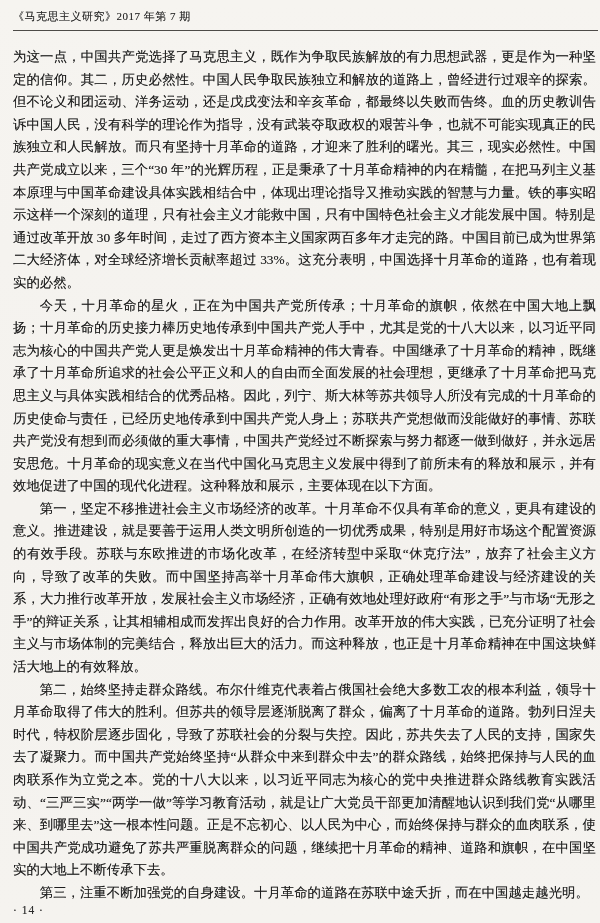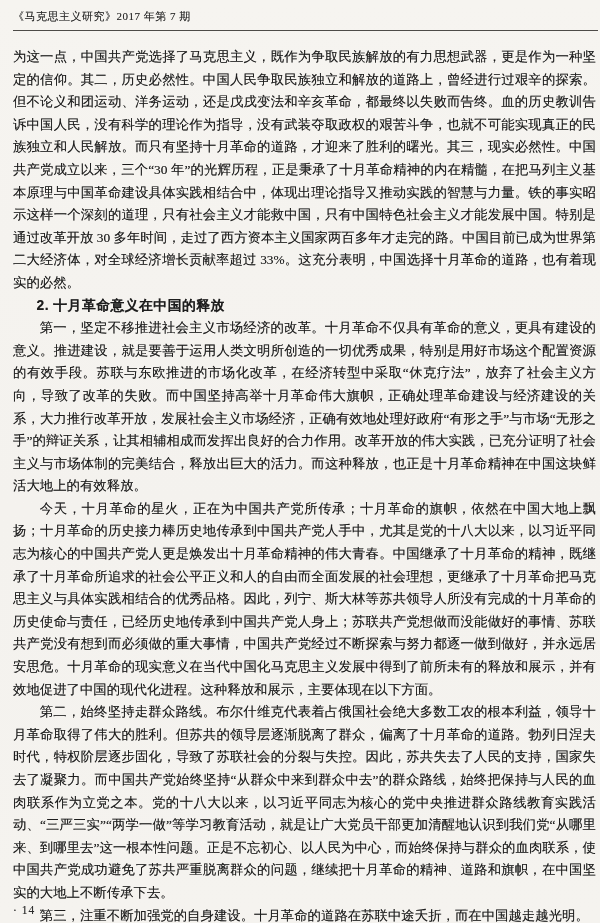--- a/index.html
+++ b/index.html
@@ -82,25 +82,24 @@
 
   <div class="header">
     <span>《马克思主义研究》2017 年第 7 期</span>
   </div>
 
   <div class="header-rule"></div>
 
   <div class="content">
     <p class="continuation">为这一点，中国共产党选择了马克思主义，既作为争取民族解放的有力思想武器，更是作为一种坚定的信仰。其二，历史必然性。中国人民争取民族独立和解放的道路上，曾经进行过艰辛的探索。但不论义和团运动、洋务运动，还是戊戌变法和辛亥革命，都最终以失败而告终。血的历史教训告诉中国人民，没有科学的理论作为指导，没有武装夺取政权的艰苦斗争，也就不可能实现真正的民族独立和人民解放。而只有坚持十月革命的道路，才迎来了胜利的曙光。其三，现实必然性。中国共产党成立以来，三个“30 年”的光辉历程，正是秉承了十月革命精神的内在精髓，在把马列主义基本原理与中国革命建设具体实践相结合中，体现出理论指导又推动实践的智慧与力量。铁的事实昭示这样一个深刻的道理，只有社会主义才能救中国，只有中国特色社会主义才能发展中国。特别是通过改革开放 30 多年时间，走过了西方资本主义国家两百多年才走完的路。中国目前已成为世界第二大经济体，对全球经济增长贡献率超过 33%。这充分表明，中国选择十月革命的道路，也有着现实的必然。</p>
 
-    <h3 class="section-heading">2. 十月革命意义在中国的释放</h3>
+
+    <p>今天，十月革命的星火，正在为中国共产党所传承；十月革命的旗帜，依然在中国大地上飘扬；十月革命的历史接力棒历史地传承到中国共产党人手中，尤其是党的十八大以来，以习近平同志为核心的中国共产党人更是焕发出十月革命精神的伟大青春。中国继承了十月革命的精神，既继承了十月革命所追求的社会公平正义和人的自由而全面发展的社会理想，更继承了十月革命把马克思主义与具体实践相结合的优秀品格。因此，列宁、斯大林等苏共领导人所没有完成的十月革命的历史使命与责任，已经历史地传承到中国共产党人身上；苏联共产党想做而没能做好的事情、苏联共产党没有想到而必须做的重大事情，中国共产党经过不断探索与努力都逐一做到做好，并永远居安思危。十月革命的现实意义在当代中国化马克思主义发展中得到了前所未有的释放和展示，并有效地促进了中国的现代化进程。这种释放和展示，主要体现在以下方面。</p>
 
     <p>第一，坚定不移推进社会主义市场经济的改革。十月革命不仅具有革命的意义，更具有建设的意义。推进建设，就是要善于运用人类文明所创造的一切优秀成果，特别是用好市场这个配置资源的有效手段。苏联与东欧推进的市场化改革，在经济转型中采取“休克疗法”，放弃了社会主义方向，导致了改革的失败。而中国坚持高举十月革命伟大旗帜，正确处理革命建设与经济建设的关系，大力推行改革开放，发展社会主义市场经济，正确有效地处理好政府“有形之手”与市场“无形之手”的辩证关系，让其相辅相成而发挥出良好的合力作用。改革开放的伟大实践，已充分证明了社会主义与市场体制的完美结合，释放出巨大的活力。而这种释放，也正是十月革命精神在中国这块鲜活大地上的有效释放。</p>
-
-    <p>今天，十月革命的星火，正在为中国共产党所传承；十月革命的旗帜，依然在中国大地上飘扬；十月革命的历史接力棒历史地传承到中国共产党人手中，尤其是党的十八大以来，以习近平同志为核心的中国共产党人更是焕发出十月革命精神的伟大青春。中国继承了十月革命的精神，既继承了十月革命所追求的社会公平正义和人的自由而全面发展的社会理想，更继承了十月革命把马克思主义与具体实践相结合的优秀品格。因此，列宁、斯大林等苏共领导人所没有完成的十月革命的历史使命与责任，已经历史地传承到中国共产党人身上；苏联共产党想做而没能做好的事情、苏联共产党没有想到而必须做的重大事情，中国共产党经过不断探索与努力都逐一做到做好，并永远居安思危。十月革命的现实意义在当代中国化马克思主义发展中得到了前所未有的释放和展示，并有效地促进了中国的现代化进程。这种释放和展示，主要体现在以下方面。</p>
 
     <p>第二，始终坚持走群众路线。布尔什维克代表着占俄国社会绝大多数工农的根本利益，领导十月革命取得了伟大的胜利。但苏共的领导层逐渐脱离了群众，偏离了十月革命的道路。勃列日涅夫时代，特权阶层逐步固化，导致了苏联社会的分裂与失控。因此，苏共失去了人民的支持，国家失去了凝聚力。而中国共产党始终坚持“从群众中来到群众中去”的群众路线，始终把保持与人民的血肉联系作为立党之本。党的十八大以来，以习近平同志为核心的党中央推进群众路线教育实践活动、“三严三实”“两学一做”等学习教育活动，就是让广大党员干部更加清醒地认识到我们党“从哪里来、到哪里去”这一根本性问题。正是不忘初心、以人民为中心，而始终保持与群众的血肉联系，使中国共产党成功避免了苏共严重脱离群众的问题，继续把十月革命的精神、道路和旗帜，在中国坚实的大地上不断传承下去。</p>
 
     <p>第三，注重不断加强党的自身建设。十月革命的道路在苏联中途夭折，而在中国越走越光明。</p>
   </div>
 
   <div class="footer">· 14 ·</div>
 
 </div>
 

